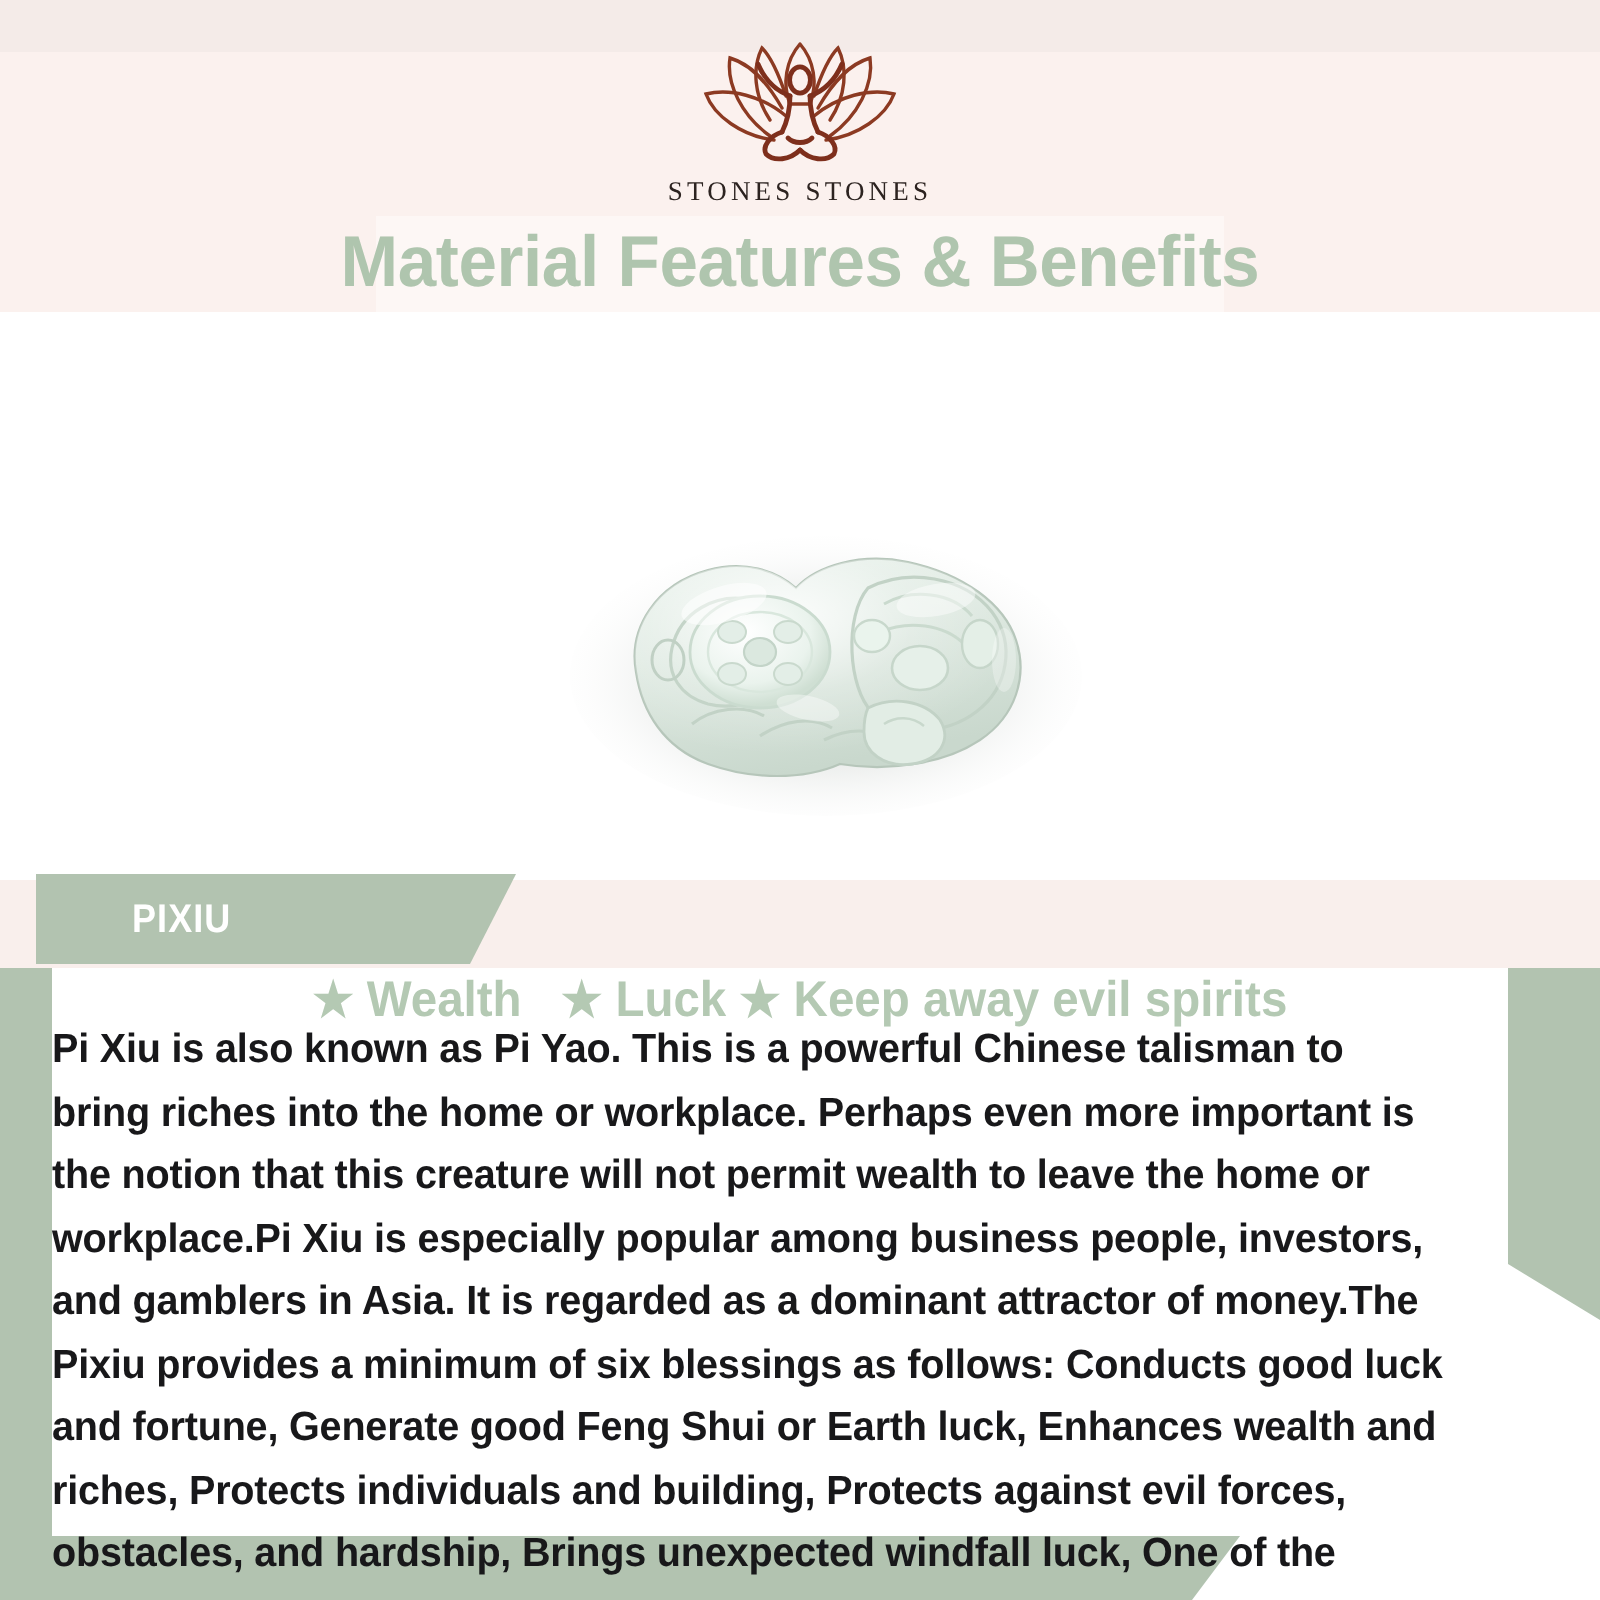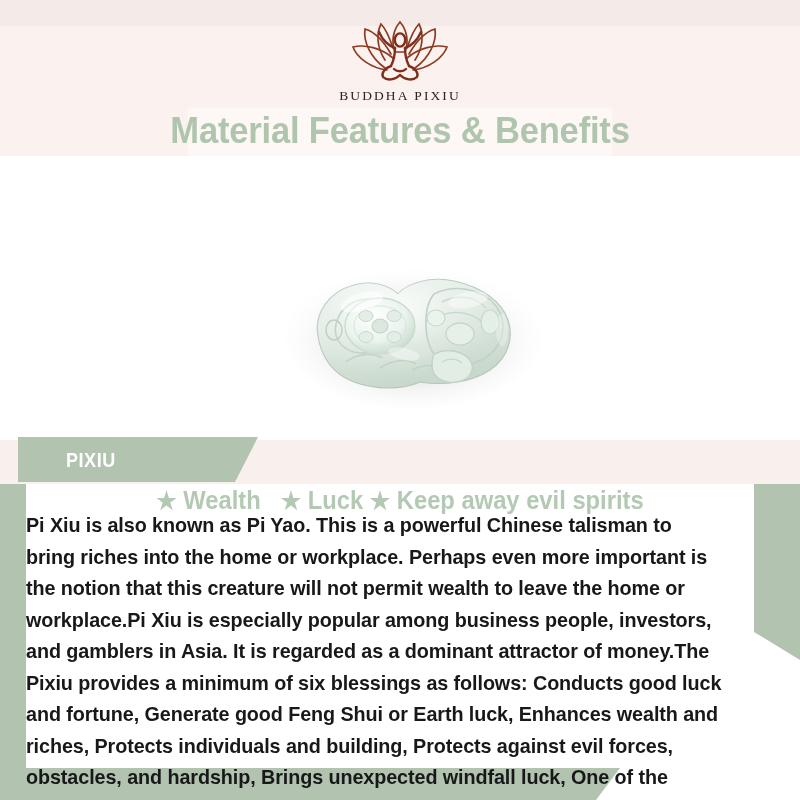--- a/index.html
+++ b/index.html
@@ -248,21 +248,21 @@
           <path d="M54 30 C54 38 52 44 50 48"></path>
           <path d="M64 30 C64 38 66 44 68 48"></path>
 
           <path d="M50 48 C44 50 40 55 42 59 C46 63 54 62 59 57"></path>
           <path d="M68 48 C74 50 78 55 76 59 C72 63 64 62 59 57"></path>
 
           <path d="M53 51 C56 54 62 54 65 51"></path>
         </g>
       </svg>
     </span>
-    <span class="logo-word">BUDDHA PIXIU</span>
+    <span class="logo-word">STONES STONES</span>
   </div>
 
   <div class="title-plate"></div>
   <div class="title-text">Material Features &amp; Benefits</div>
 
   <div class="stage"></div>
   <span class="jade">
     <svg width="258" height="150" viewBox="0 0 258 150">
       <defs>
         <radialGradient id="shadowG" cx="50%" cy="52%" r="56%">

